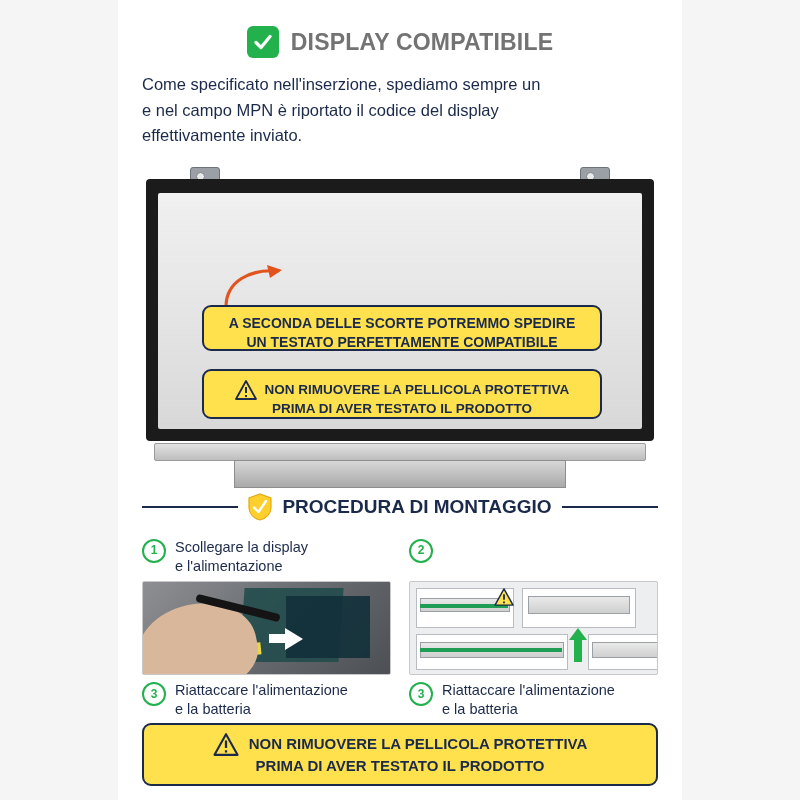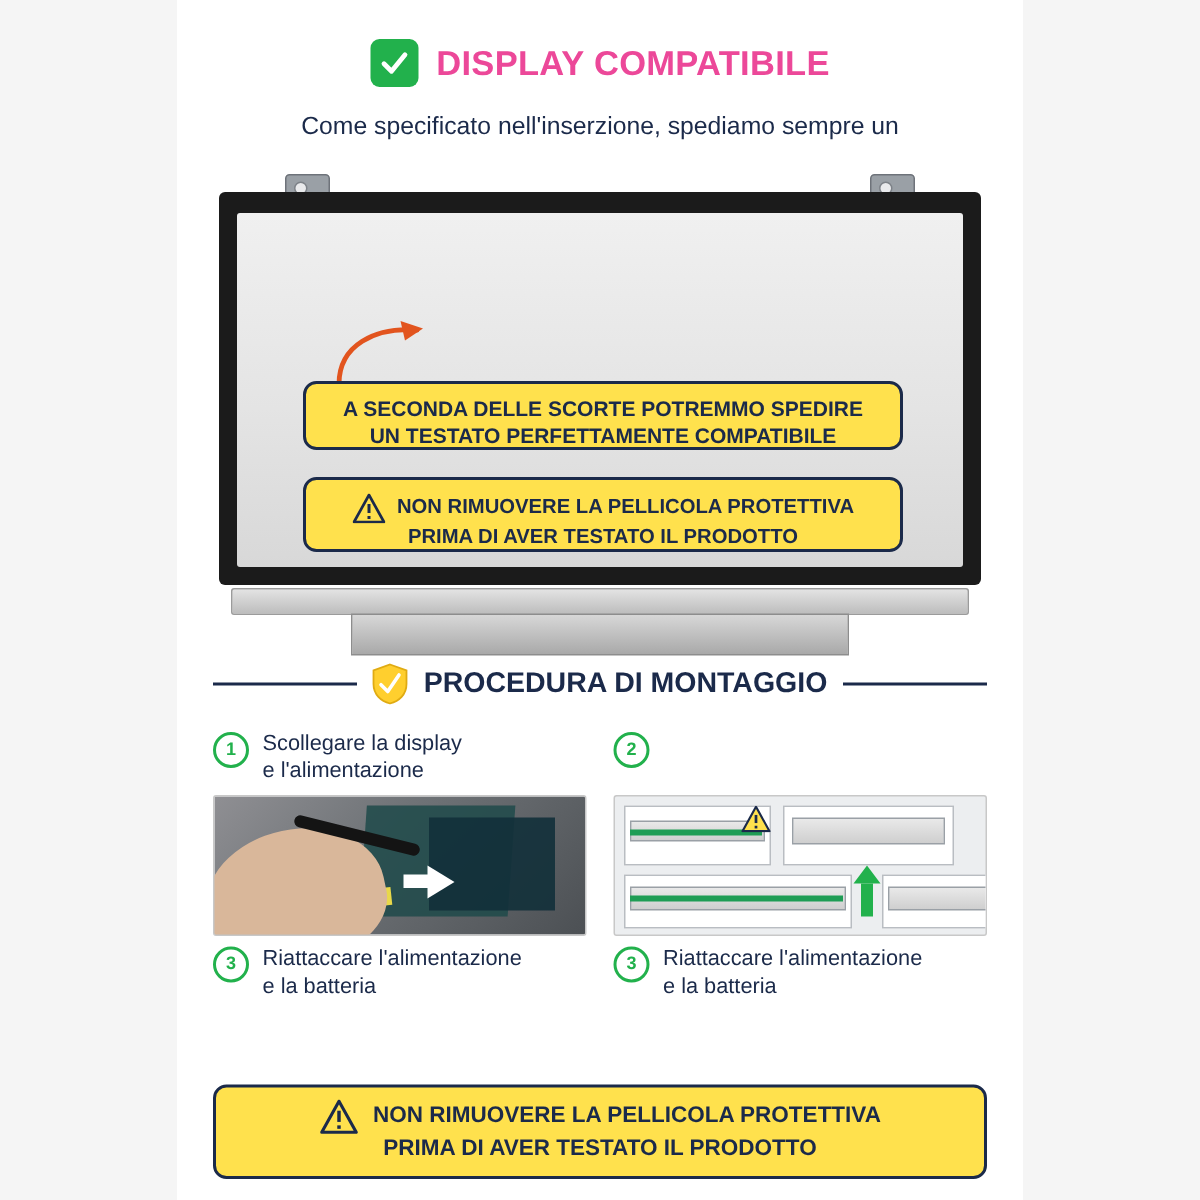--- a/index.html
+++ b/index.html
@@ -44,27 +44,26 @@
     background: #22b14c;
     display: flex;
     align-items: center;
     justify-content: center;
     flex: none;
   }
   .check-box svg { display: block; }
   .header-title {
     font-size: 23px;
     font-weight: bold;
-    color: #ec4899;
+    color: #737373;
     letter-spacing: 0.2px;
   }
 
   .intro {
     margin: 14px 24px 0 24px;
-    text-align: center;
     color: #1b2a4a;
     font-size: 16.5px;
     line-height: 1.55;
   }
   .intro div { white-space: nowrap; }
 
   
   .display-wrap {
     position: relative;
     margin: 18px auto 0 auto;
@@ -367,20 +366,22 @@
       <span class="check-box">
         <svg width="22" height="22" viewBox="0 0 22 22" aria-hidden="true">
           <path d="M4 11.5 L9 16.5 L18 5.5" fill="none" stroke="#ffffff" stroke-width="3.2" stroke-linecap="round" stroke-linejoin="round"></path>
         </svg>
       </span>
       <span class="header-title">DISPLAY COMPATIBILE</span>
     </div>
 
     <div class="intro">
       <div>Come specificato nell'inserzione, spediamo sempre un</div>
+      <div>e nel campo MPN è riportato il codice del display</div>
+      <div>effettivamente inviato.</div>
     </div>
 
     <div class="display-wrap">
       <div class="tab left"></div>
       <div class="tab right"></div>
 
       <div class="panel">
         <div class="panel-inner">
 
           <svg class="arrow-curve" viewBox="0 0 70 48">

